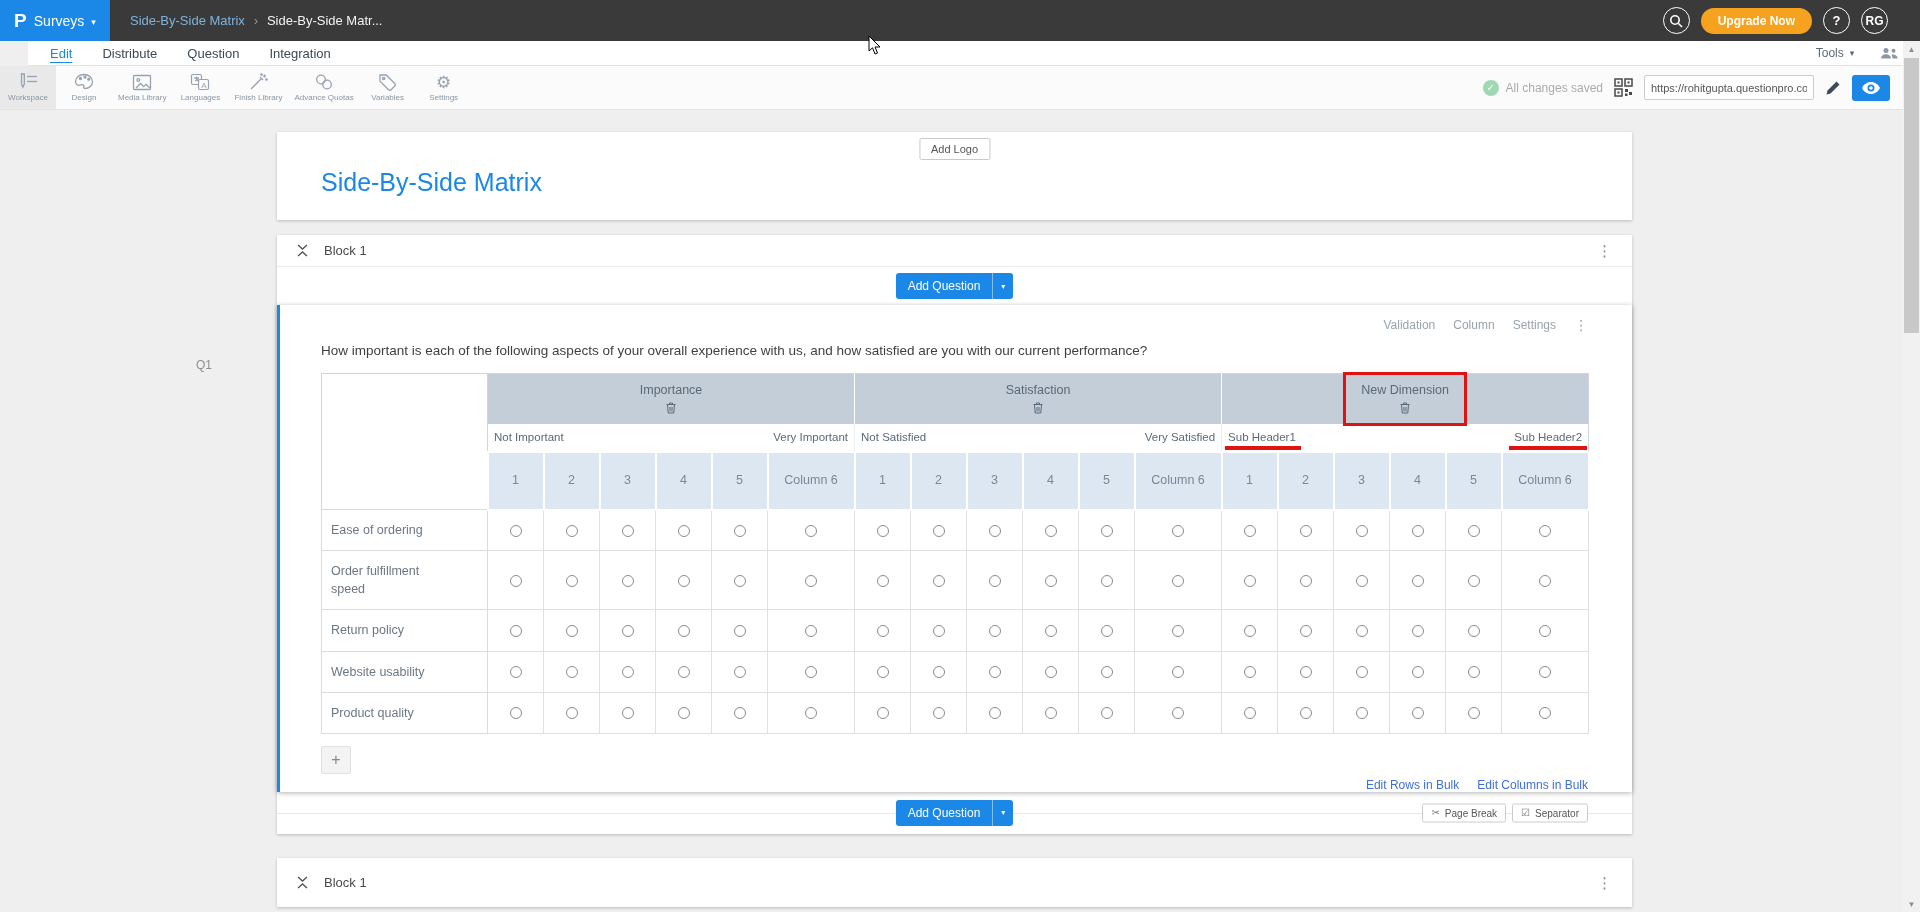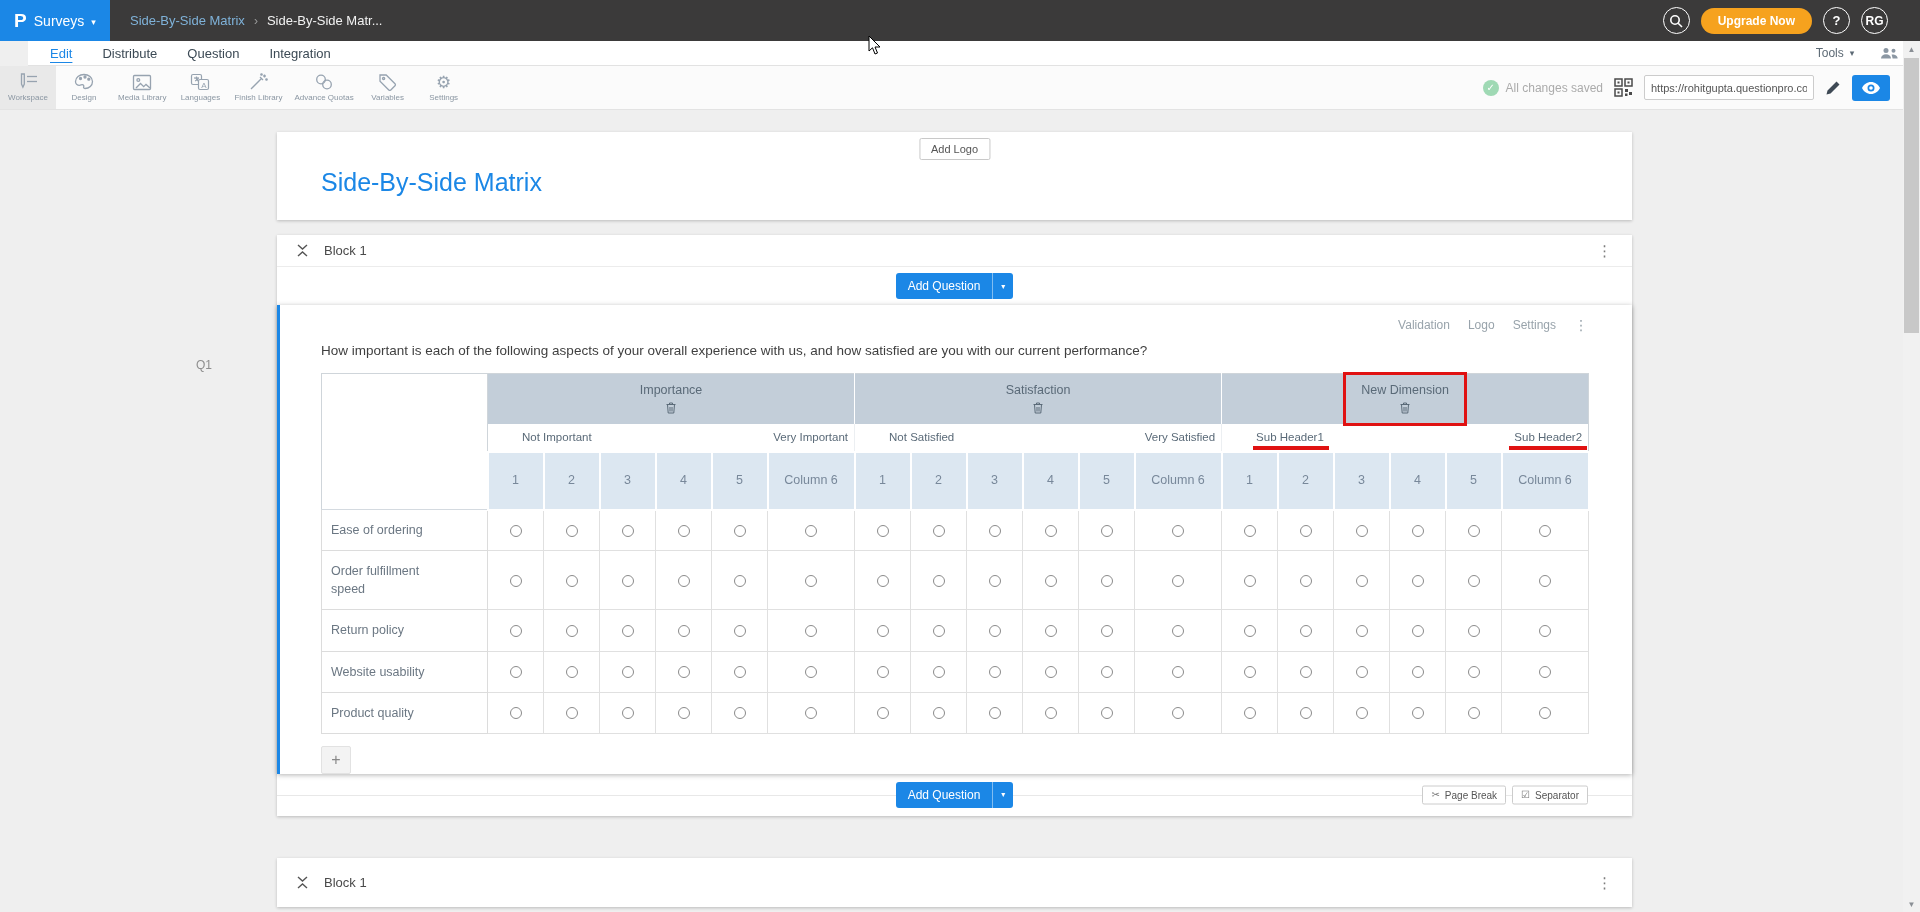--- a/index.html
+++ b/index.html
@@ -75,21 +75,21 @@
   .matrix th { font-weight:normal; }
   th.corner { background:#fff; border-right:1px solid #cfd5da; border-bottom:1px solid #d4dae0; }
   tr.dim-row { height:50px; }
   th.dim { background:#c3ced9; color:#5a6a78; text-align:center; vertical-align:middle; position:relative; border-left:1px solid #fff; cursor:pointer; }
   .dim-inner { display:inline-block; position:relative; padding:4px 0; }
   .dim-inner svg { display:block; margin:5px auto 0; }
   .red-frame { position:absolute; left:50%; top:50%; transform:translate(-50%,-50%); width:124px; height:54px; border:3px solid #e01212; z-index:2; pointer-events:none; }
   tr.anchor-row { height:28px; }
   tr.anchor-row th { background:#fff; border-left:1px solid #eceff2; }
   .anchors { display:flex; justify-content:space-between; padding:6px 6px 7px; color:#5a6a78; font-size:11.5px; position:relative; }
-  .anchors span { cursor:pointer;margin-left:28px; }
+  .anchors span { cursor:pointer; }
   .ul-bar { position:absolute; bottom:0; height:4px; background:#e01212; }
   .ul-left { left:3px; width:76px; }
   .ul-right { right:1px; width:78px; }
   tr.scale-row { height:58px; }
   th.scale-cell { background:#dce7f1; color:#78889a; border:2px solid #fff; border-top-width:2px; text-align:center; line-height:1.75; padding:4px 10px; cursor:pointer; }
   tbody th.row-label { text-align:left; color:#6b7783; padding:11px 46px 11px 9px; border:1px solid #dcdcdc; background:#fff; line-height:1.45; cursor:pointer; }
   tbody td { border:1px solid #e0e0e0; text-align:center; padding:11px 0; background:#fff; }
   tbody tr { border-top:1px solid #d6d6d6; }
   .radio { display:inline-block; width:12px; height:12px; border:1.5px solid #8b8b8b; border-radius:50%; background:#fff; cursor:pointer; vertical-align:middle; }
   .plus-btn { margin-top:12px; width:30px; height:28px; background:#f3f3f3; border:1px solid #e2e2e2; color:#888; font-size:16px; display:flex; align-items:center; justify-content:center; border-radius:2px; cursor:pointer; }
@@ -278,21 +278,21 @@
       <span class="addq-main">Add Question</span>
       <span class="addq-caret">
           <span>▾</span>
         </span>
     </div>
   </div>
 
   <div class="question-card">
     <div class="q-menu">
       <span>Validation</span>
-      <span>Logo</span>
+      <span>Column</span>
       <span>Settings</span>
       <span style="font-size:14px;">⋮</span>
     </div>
     <div class="q-text">How important is each of the following aspects of your overall experience with us, and how satisfied are you with our current performance?</div>
 
     <table class="matrix">
       <colgroup id="matrix-colgroup">
           <col style="width: 166px;">
           <col style="width: 56px;">
           <col style="width: 56px;">
@@ -500,20 +500,24 @@
             <td><span class="radio"></span></td>
             <td><span class="radio"></span></td>
             <td><span class="radio"></span></td>
             <td><span class="radio"></span></td>
             <td><span class="radio"></span></td>
           </tr>
         </tbody>
     </table>
 
     <div class="plus-btn">+</div>
+    <div class="bulk-links">
+      <span>Edit Rows in Bulk</span>
+      <span>Edit Columns in Bulk</span>
+    </div>
   </div>
 
   <div class="bottom-row">
     <span class="bottom-line"></span>
     <div class="addq-btn">
       <span class="addq-main">Add Question</span>
       <span class="addq-caret">
           <span>▾</span>
         </span>
     </div>

